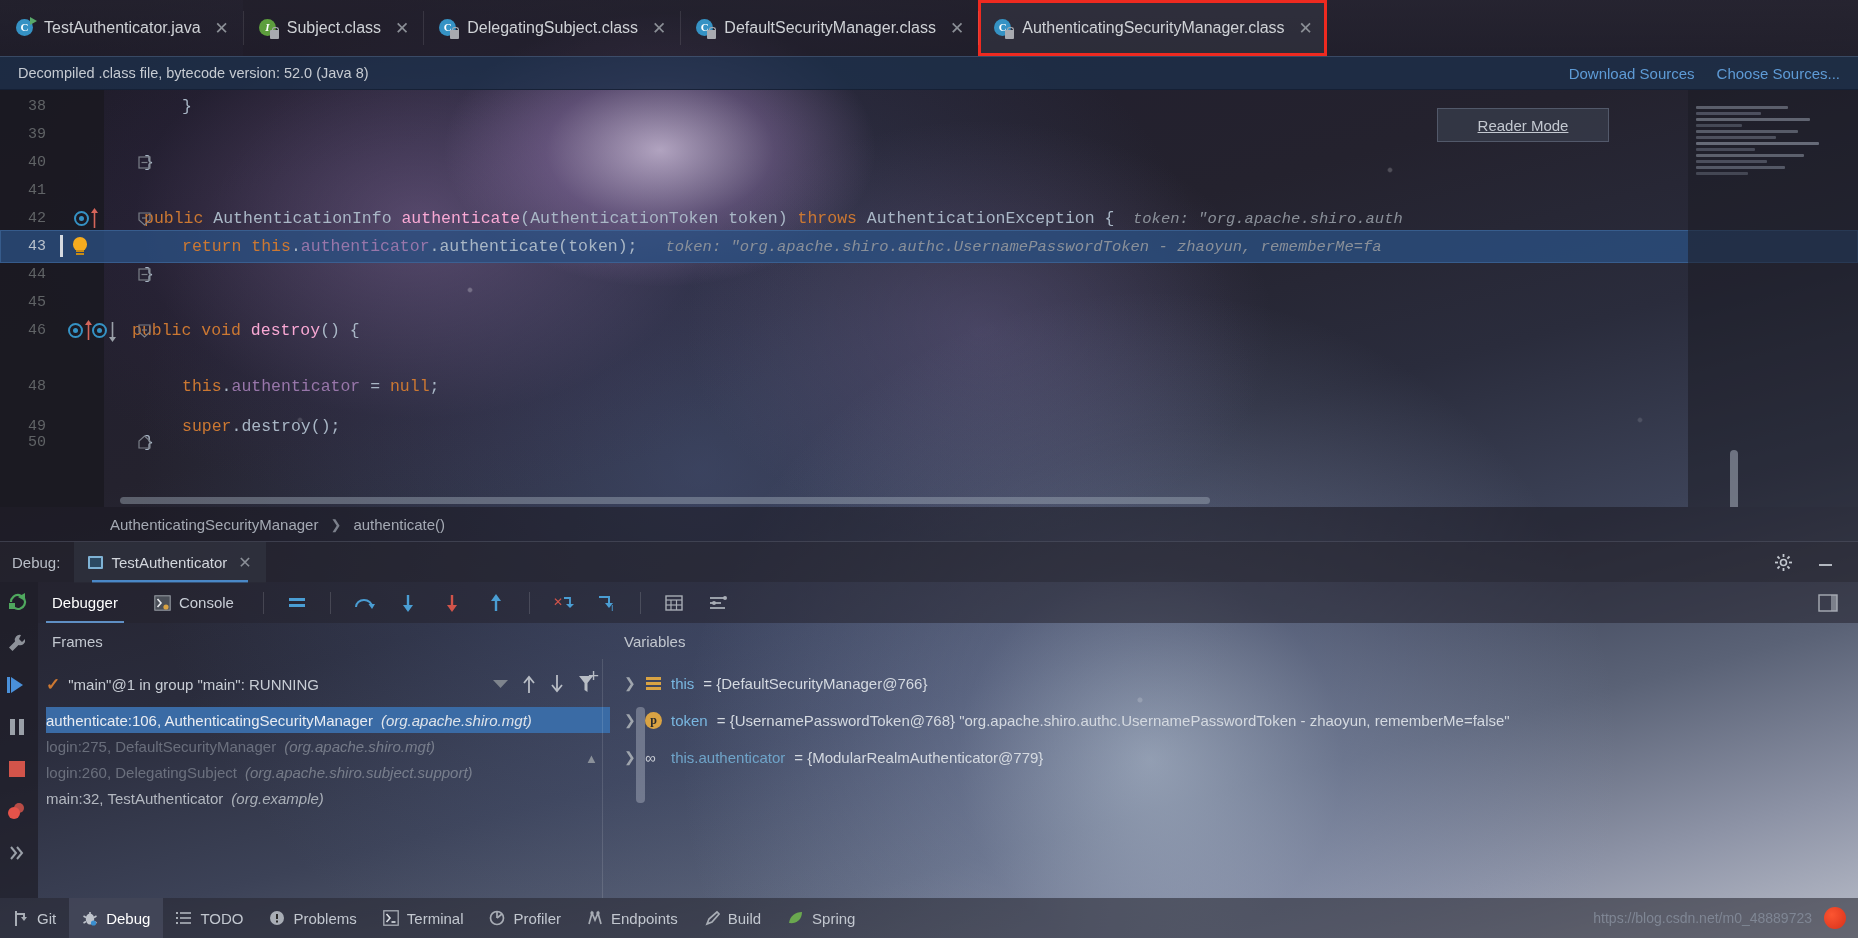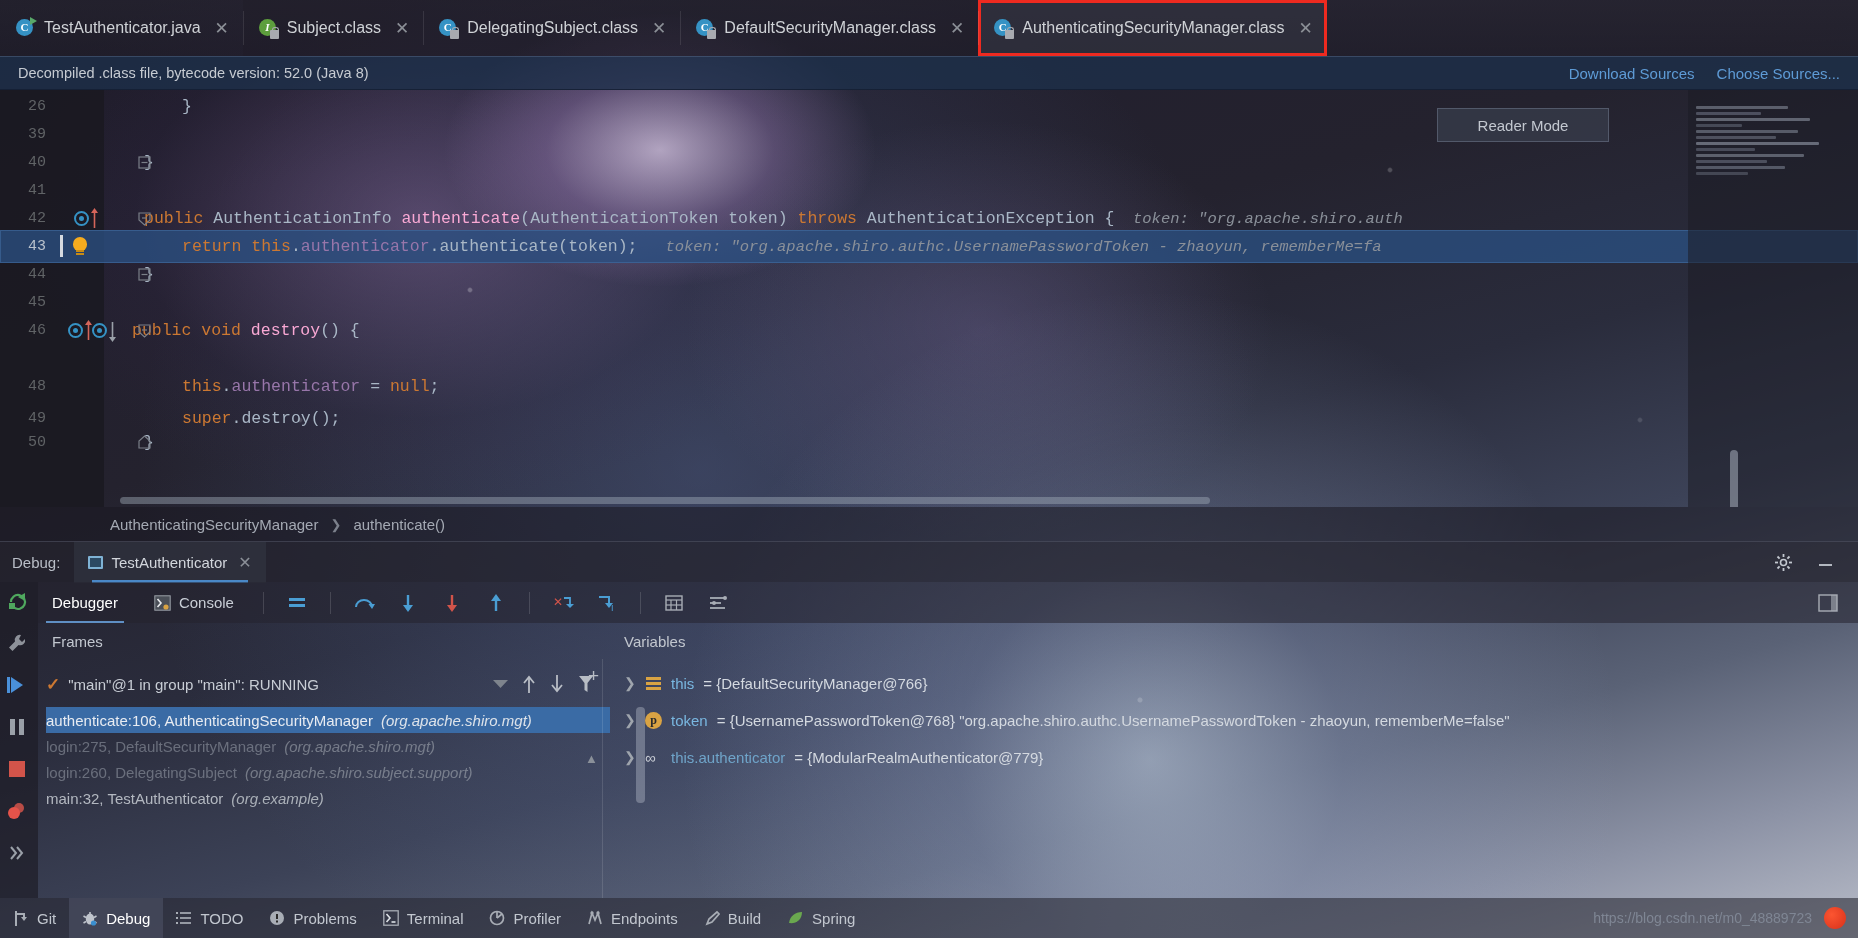--- a/index.html
+++ b/index.html
@@ -164,21 +164,21 @@
   #vthumb {
     position:absolute; right:120px; top:360px; width:8px; height:92px;
     background:rgba(175,183,196,0.52); border-radius:4px;
   }
 
   
   #readerbox {
     position:absolute; right:249px; top:18px; width:172px; height:34px;
     background:rgba(52,56,70,0.92); border:1px solid rgba(110,118,138,0.55);
     display:flex; align-items:center; justify-content:center;
-    font-size:15px; color:#c3c8d0;
+    font-size:15px; color:#c3c8d0;text-decoration:underline;
   }
   #minimap {
     position:absolute; right:0; top:0; width:170px; height:417px;
     background:rgba(28,27,36,0.55);
     padding:10px 8px; overflow:hidden;
   }
   #minimap .mline { height:3px; margin-bottom:3px; border-radius:1px; }
 
   
   #breadcrumb {
@@ -374,21 +374,21 @@
   <span class="links">
     <a>Download Sources</a>
     <a>Choose Sources...</a>
   </span>
 </div>
 
 <div class="layer" id="editor">
   <div id="gutter-bg"></div>
 
   <div class="coderow" style="top:0px">
-    <span class="lnum">26</span>
+    <span class="lnum">38</span>
     <span class="gutter-icons"></span>
     <span class="codetext pl" style="padding-left:78px">}</span>
   </div>
 
   <div class="coderow" style="top:28px">
     <span class="lnum">39</span>
     <span class="gutter-icons"></span>
   </div>
 
   <div class="coderow" style="top:56px">
@@ -486,21 +486,21 @@
     <span class="codetext" style="padding-left:28px"><span class="kw">public void </span><span class="mth">destroy</span><span class="pl">() {</span></span>
   </div>
 
 
   <div class="coderow" style="top:280px">
     <span class="lnum">48</span>
     <span class="gutter-icons"></span>
     <span class="codetext" style="padding-left:78px"><span class="kw">this</span><span class="pl">.</span><span class="fld">authenticator</span><span class="pl"> = </span><span class="kw">null</span><span class="pl">;</span></span>
   </div>
 
-  <div class="coderow" style="top:312px">
+  <div class="coderow" style="top:320px">
     <span class="lnum">49</span>
     <span class="gutter-icons"></span>
     <span class="codetext" style="padding-left:78px"><span class="kw">super</span><span class="pl">.destroy();</span></span>
   </div>
 
   <div class="coderow" style="top:336px">
     <span class="lnum">50</span>
     <span class="gutter-icons">
       <span class="fold">
         <svg width="15" height="15" viewBox="0 0 15 15">

